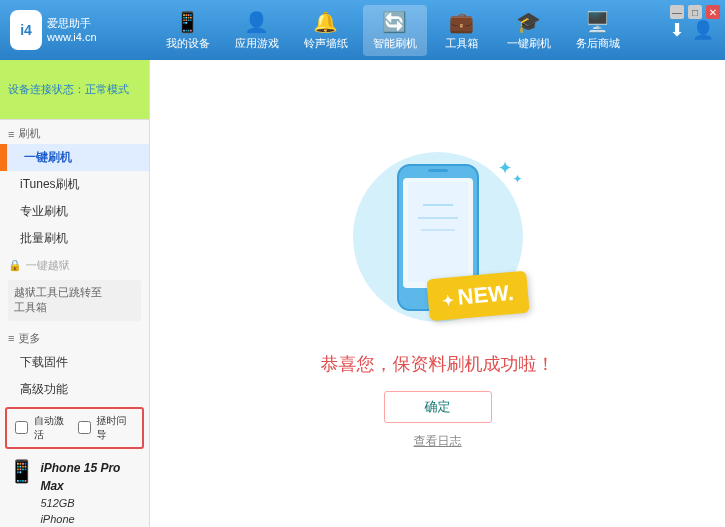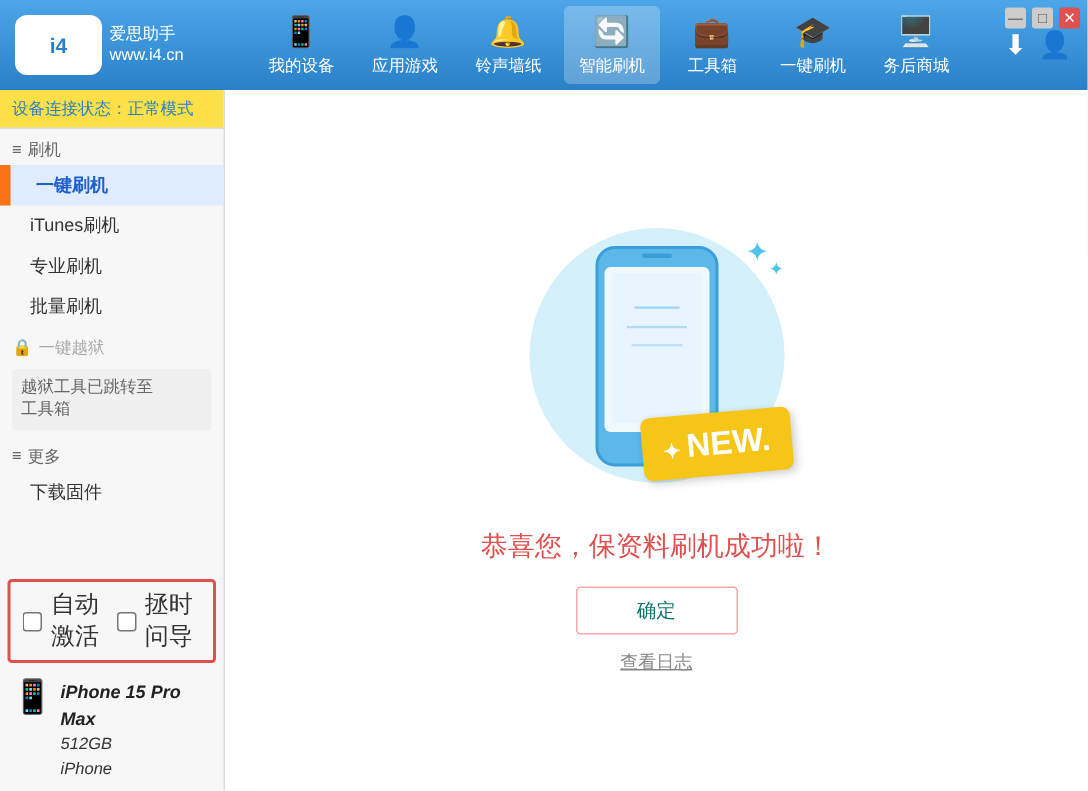--- a/index.html
+++ b/index.html
@@ -1,45 +1,45 @@
 <!DOCTYPE html>
 <html><head>
   <meta charset="utf-8">
   <style>
     * { box-sizing: border-box; margin: 0; padding: 0; }
     body { width: 725px; height: 527px; font-family: 'Microsoft YaHei', Arial, sans-serif; font-size: 12px; background: #f0f0f0; overflow: hidden; }
 
     
     .header { background: linear-gradient(180deg, #4da6e8 0%, #2980c8 100%); height: 60px; display: flex; align-items: center; padding: 0 10px; }
     .logo { display: flex; align-items: center; margin-right: 20px; }
-    .logo-icon { width: 58px; height: 40px; background: #fff; border-radius: 8px; display: flex; align-items: center; justify-content: center; color: #2980c8; font-weight: bold; font-size: 14px; }
+    .logo-icon { width: 32px; height: 40px; background: #fff; border-radius: 8px; display: flex; align-items: center; justify-content: center; color: #2980c8; font-weight: bold; font-size: 14px; }
     .logo-text { color: white; font-size: 11px; margin-left: 5px; line-height: 1.3; }
     .nav-items { display: flex; gap: 5px; flex: 1; justify-content: center; }
     .nav-item { display: flex; flex-direction: column; align-items: center; color: white; cursor: pointer; padding: 5px 10px; border-radius: 4px; min-width: 60px; }
     .nav-item.active { background: rgba(255,255,255,0.25); }
     .nav-icon { font-size: 20px; margin-bottom: 2px; }
     .nav-label { font-size: 11px; }
     .header-right { display: flex; gap: 8px; align-items: center; }
     .header-btn { color: white; font-size: 18px; cursor: pointer; }
 
     
     .main { display: flex; height: 467px; }
 
     
     .sidebar { width: 150px; background: #f7f7f7; border-right: 1px solid #ddd; display: flex; flex-direction: column; }
-    .sidebar-status { background: #fde047; padding: 5px 8px; font-size: 11px; color: #333; border-bottom: 1px solid #ddd; }
+    .sidebar-status { background: #bef264; padding: 22px 8px; font-size: 11px; color: #333; border-bottom: 1px solid #ddd; }
     .sidebar-status span { color: #2980c8; }
     .sidebar-section-label { display: flex; align-items: center; padding: 6px 8px 3px; color: #666; font-size: 11px; }
     .sidebar-section-label .icon { margin-right: 4px; }
     .sidebar-item { padding: 5px 12px 5px 20px; cursor: pointer; color: #333; font-size: 12px; }
     .sidebar-item.active { background: #e0ecff; color: #2060cc; border-left: 7px solid #f97316; padding-left: 17px; font-weight: bold; }
     .sidebar-note { background: #f0f0f0; margin: 4px 8px; padding: 5px 6px; font-size: 11px; color: #666; border-radius: 3px; line-height: 1.4; }
     .sidebar-flex { flex: 1; }
     .sidebar-checkbox-row { display: flex; align-items: center; gap: 6px; padding: 5px 8px; border: 2px solid #e05050; margin: 4px 5px; border-radius: 3px; }
-    .sidebar-checkbox-row label { font-size: 16px; color: #333; cursor: pointer; }
+    .sidebar-checkbox-row label { font-size: 10px; color: #333; cursor: pointer; }
     .device-info { padding: 6px 8px; display: flex; align-items: flex-start; gap: 5px; }
     .device-icon { color: #2980c8; font-size: 22px; }
     .device-details { font-size: 11px; color: #333; line-height: 1.5; font-style: italic; }
     .device-name { font-weight: bold; font-size: 12px; color: #222; }
 
     
     .content { flex: 1; display: flex; flex-direction: column; align-items: center; justify-content: center; background: #fff; position: relative; }
     .content-inner { display: flex; flex-direction: column; align-items: center; gap: 15px; }
 
     
@@ -153,20 +153,23 @@
         <span>越狱工具已跳转至<br>工具箱</span>
       </div>
 
       <div class="sidebar-section-label">
         <span class="icon">≡</span>
         <span>更多</span>
       </div>
       <div class="sidebar-item">
         <span>下载固件</span>
       </div>
+      <div class="sidebar-item">
+        <span>高级功能</span>
+      </div>
 
       <div class="sidebar-flex"></div>
 
       <div class="sidebar-checkbox-row">
         <input type="checkbox" id="auto-activate" style="">
         <label for="auto-activate">自动激活</label>
         <input type="checkbox" id="backup-data" style="">
         <label for="backup-data">拯时问导</label>
       </div>
 

